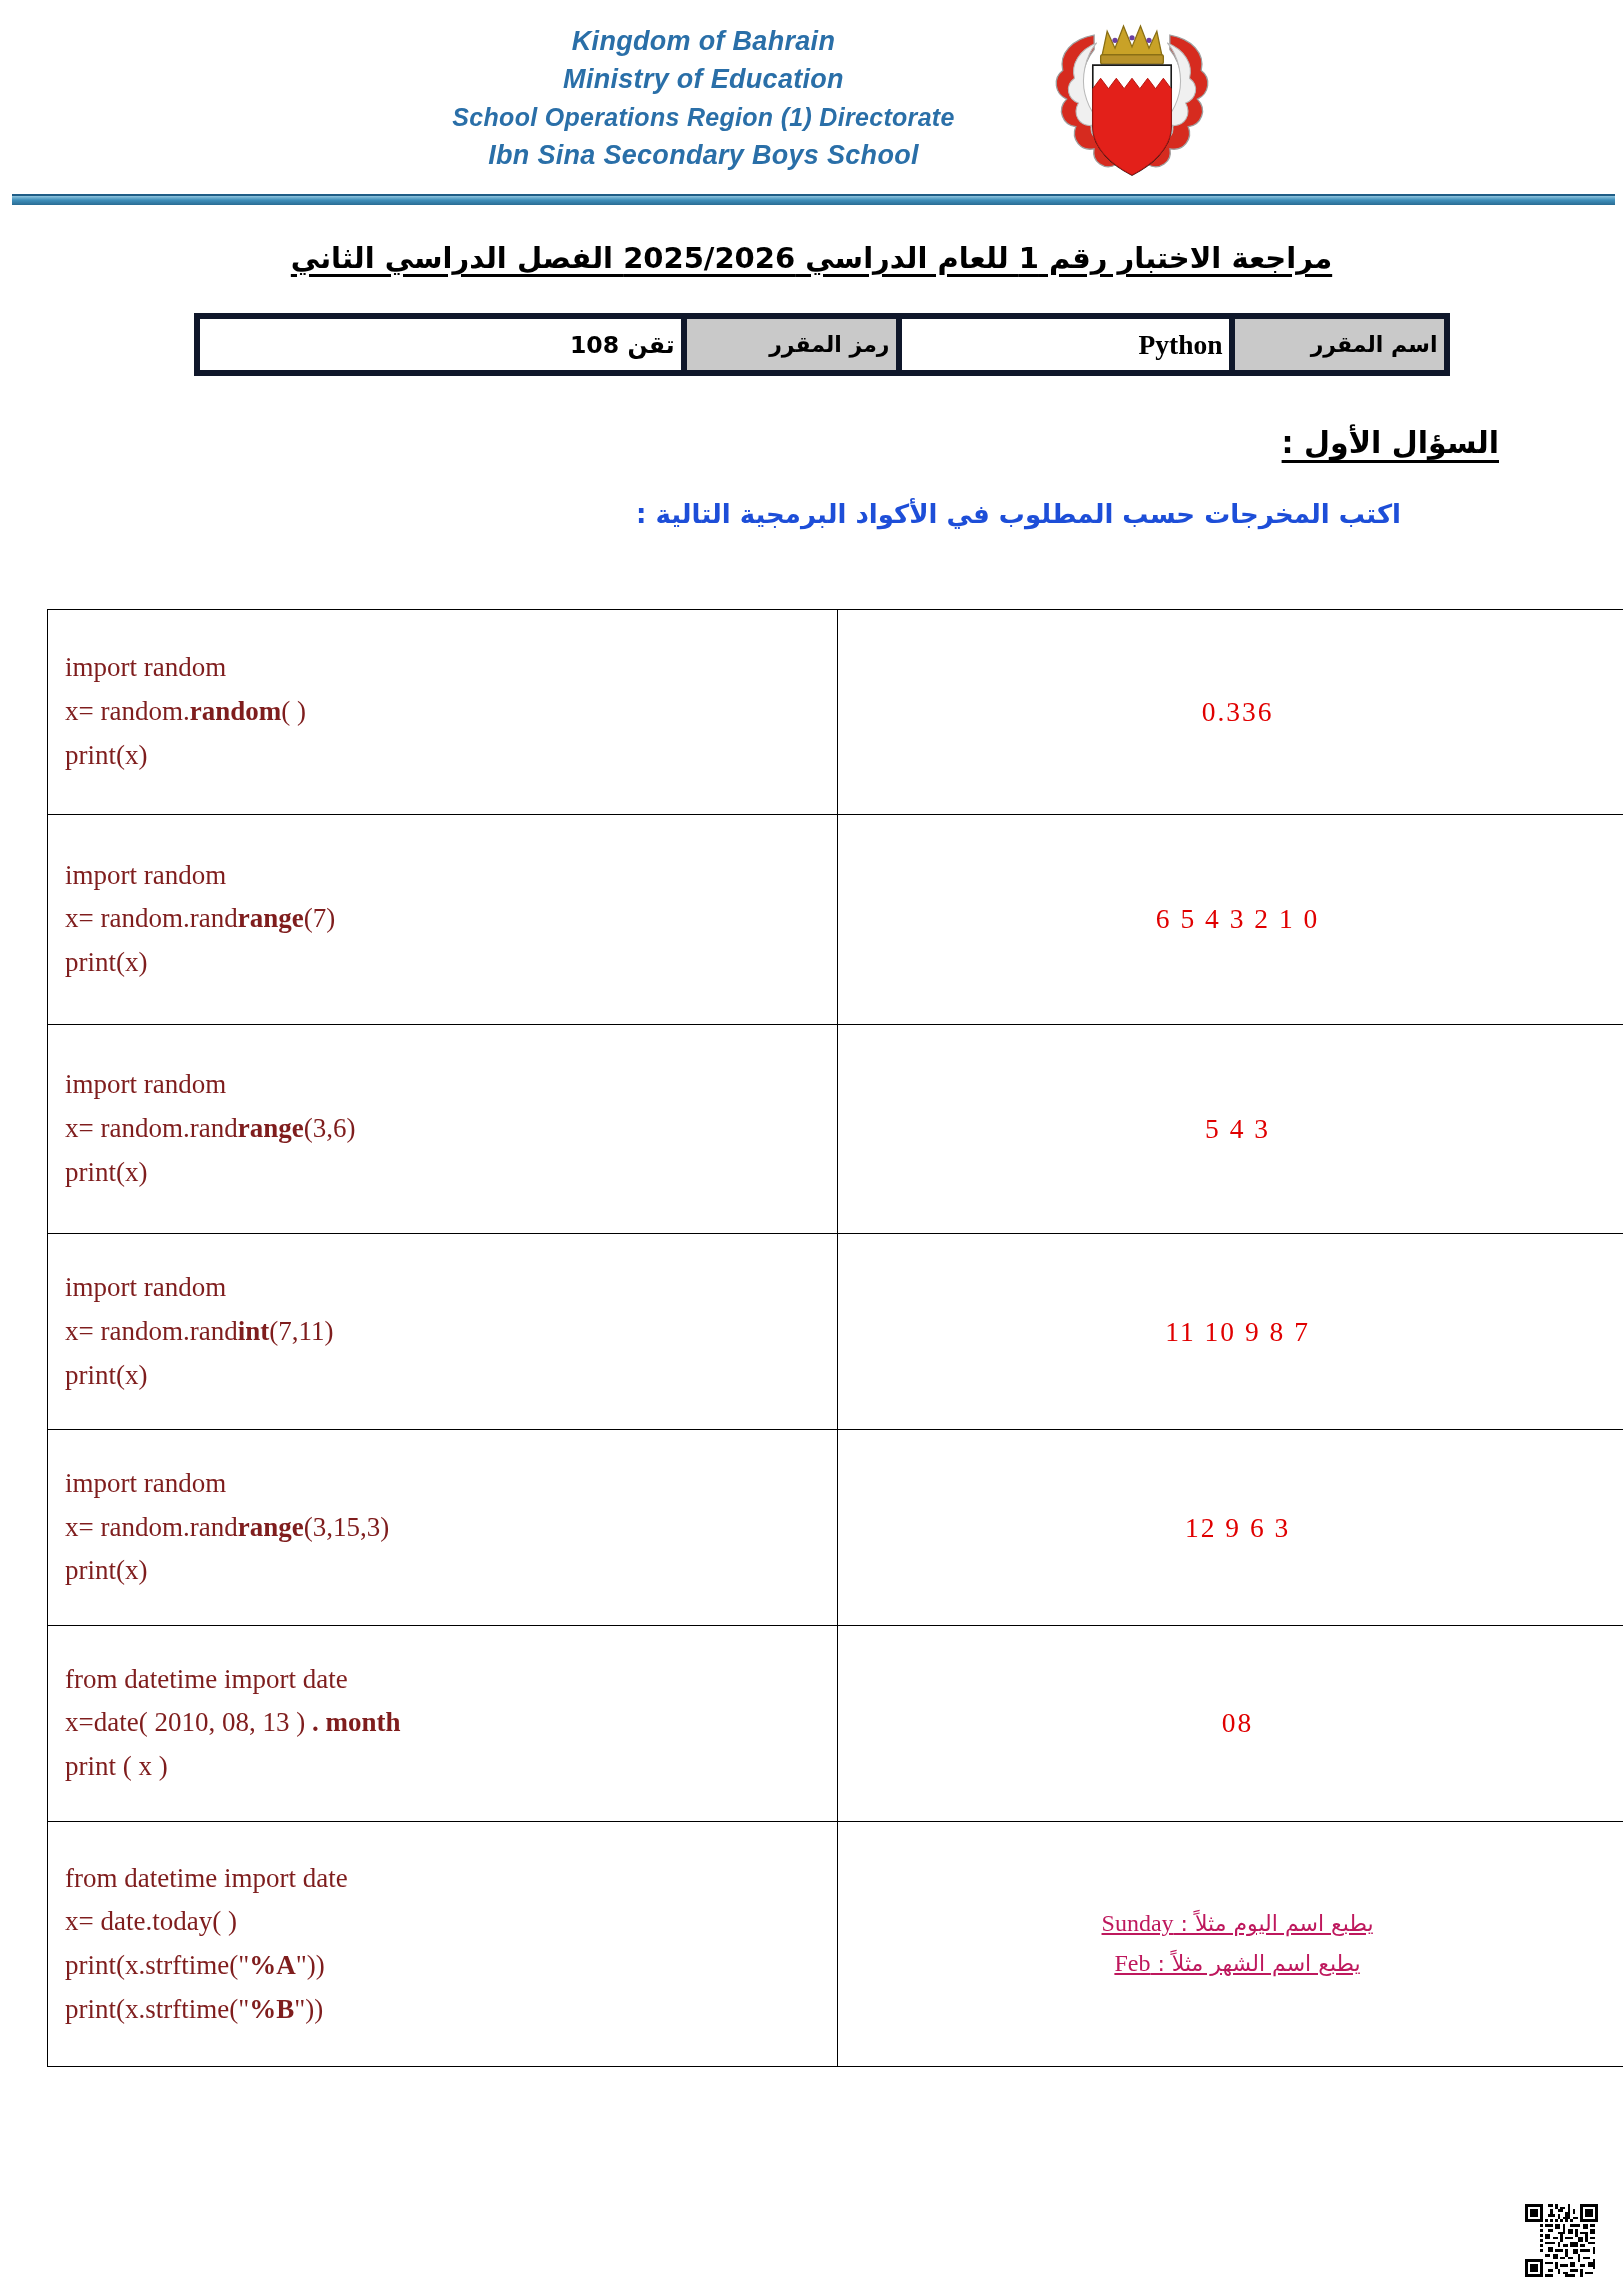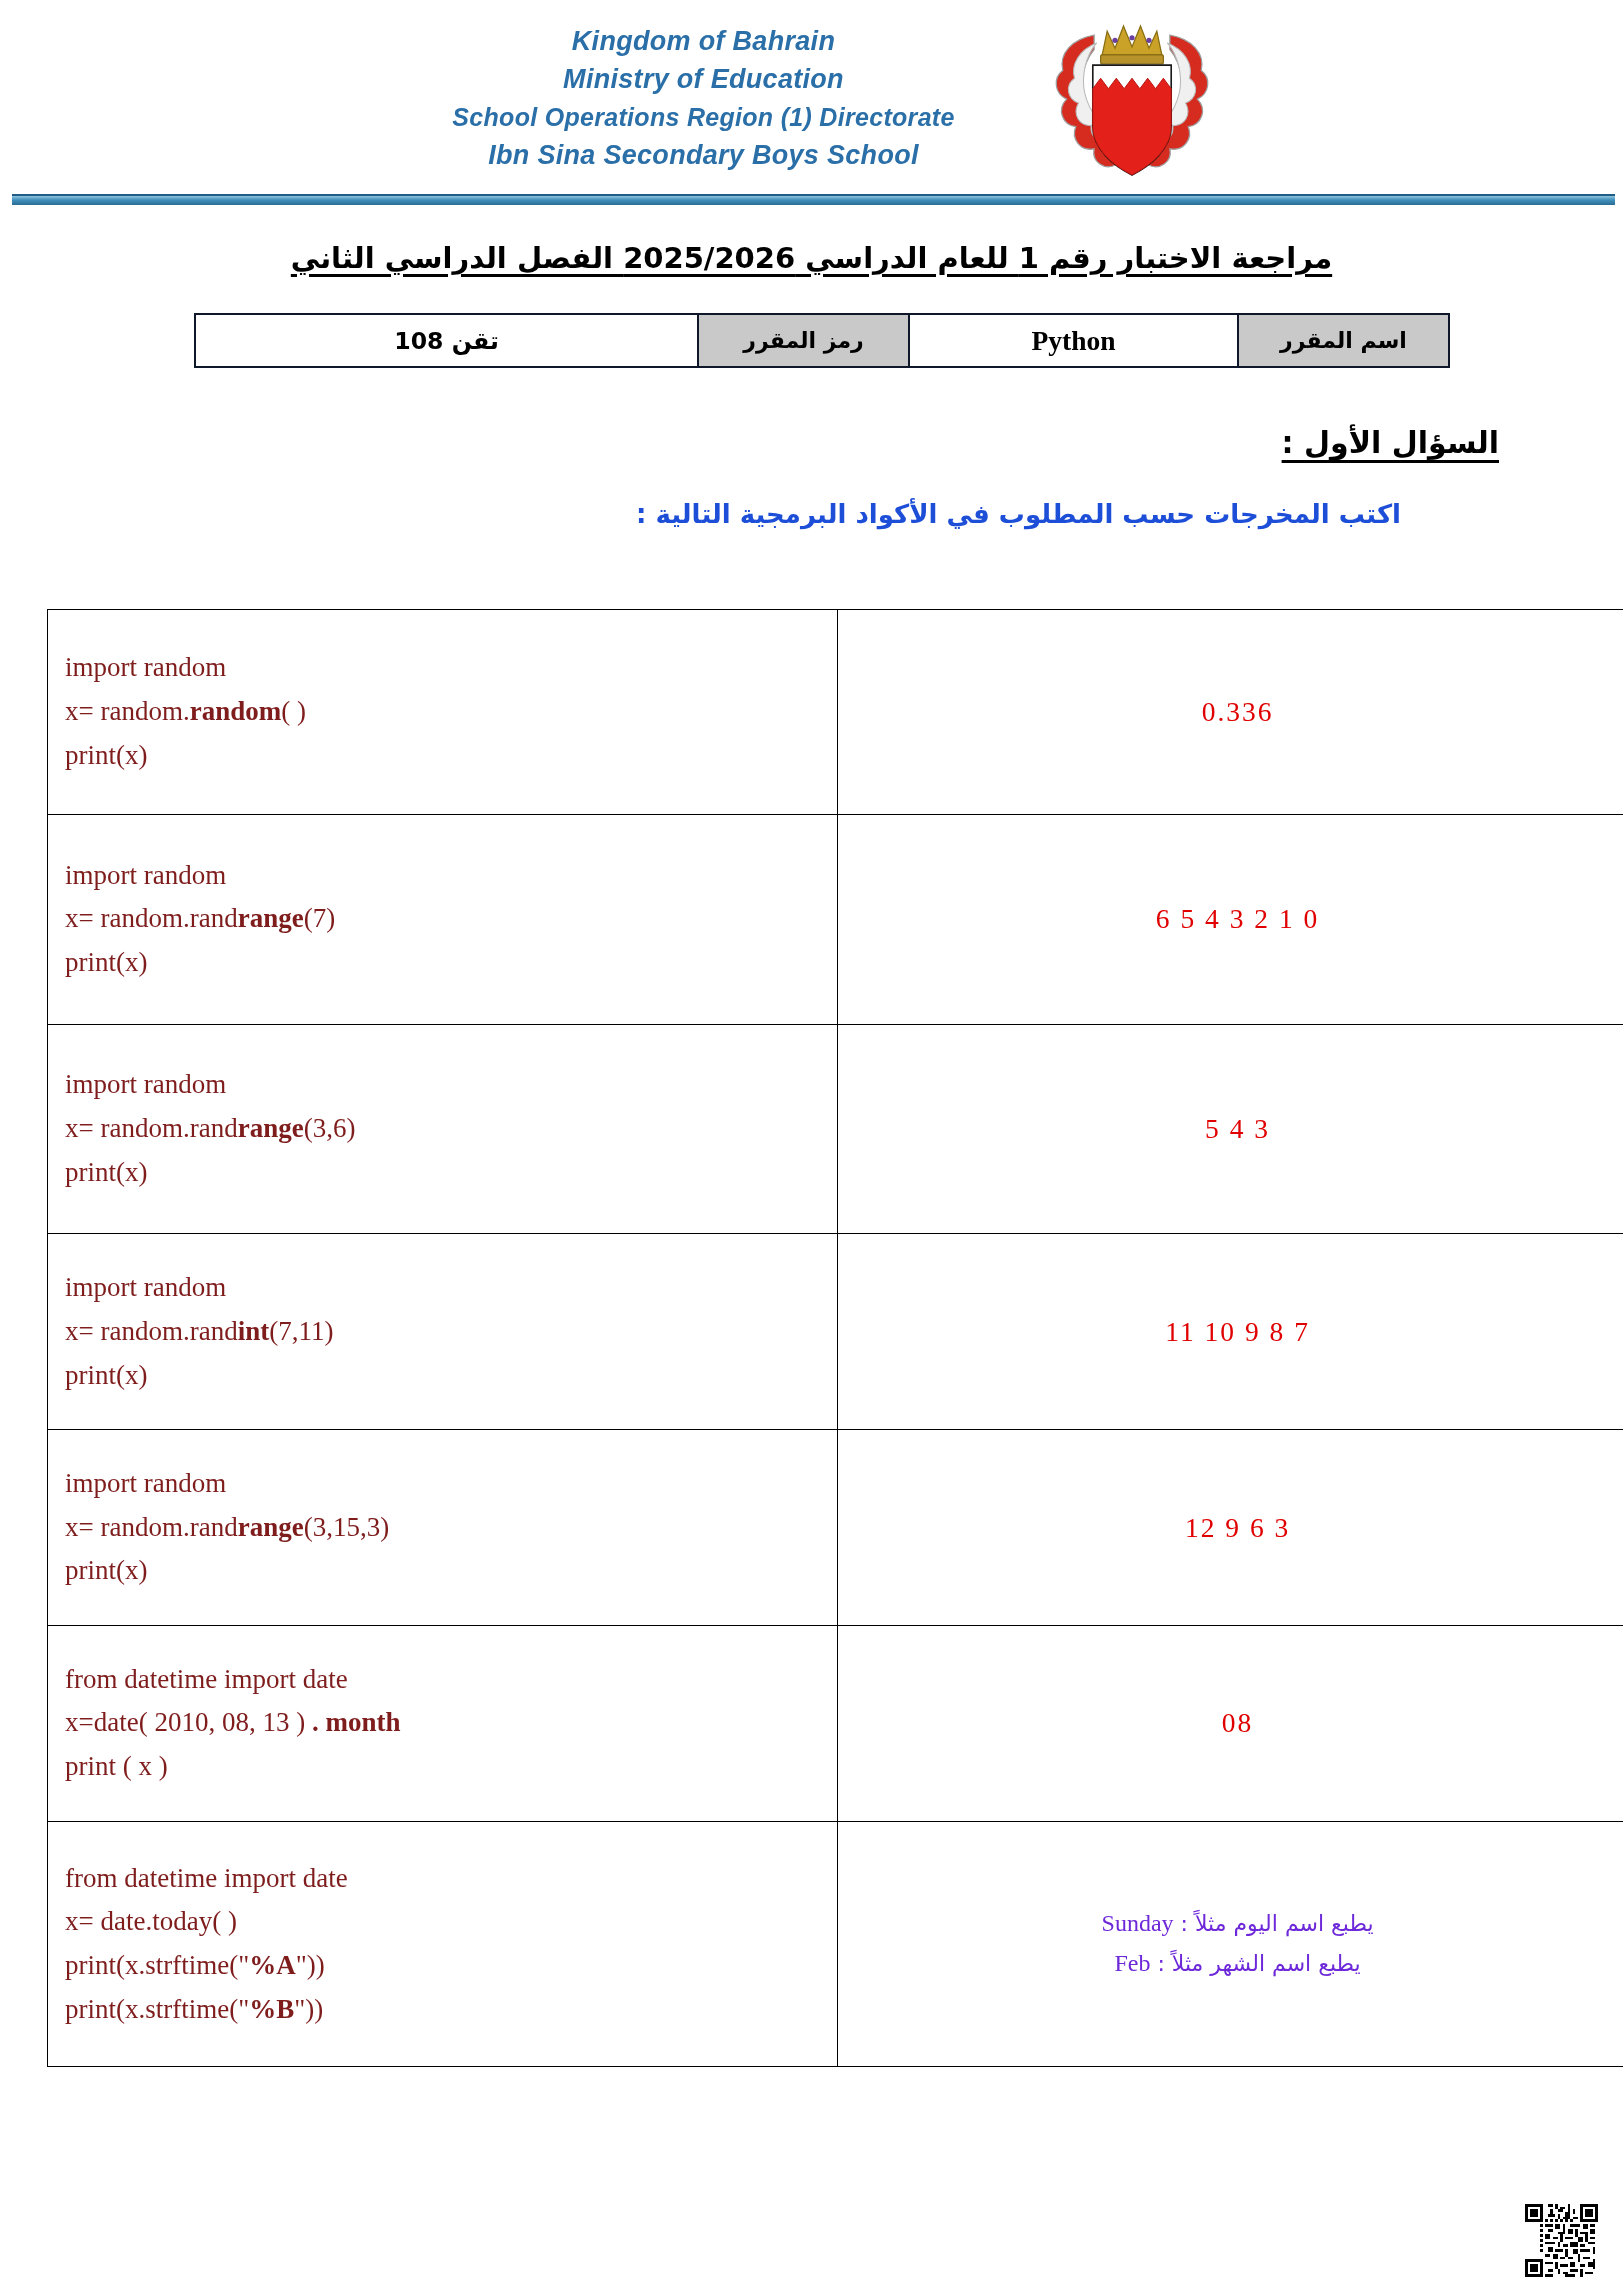--- a/index.html
+++ b/index.html
@@ -99,23 +99,23 @@
   .course-table {
     position: absolute;
     top: 313px;
     left: 194px;
     width: 1256px;
     border-collapse: collapse;
     direction: rtl;
     table-layout: fixed;
   }
   .course-table td {
-    border: 2px solid #0f172a;
+    border: 6px solid #0f172a;
     height: 51px;
-    text-align: center;
+    text-align: right;
     vertical-align: middle;
     font-size: 25px;
     padding: 0 6.5px;
   }
   td.ci-label {
     background: #c9c9c9;
     font-family: "DejaVu Sans", sans-serif;
     font-weight: bold;
     font-size: 22px;
     width: 196px;
@@ -197,22 +197,23 @@
   .code-line b { font-weight: bold; }
   .out-num {
     letter-spacing: 2px;
     font-size: 27.5px;
   }
   .out-ar {
     direction: rtl;
     font-family: "DejaVu Sans", sans-serif;
     font-size: 22px;
     line-height: 1.65;
-    color: #6d28d9;
+    color: #be185d;
     white-space: nowrap;
+    text-decoration: underline;
   }
   .out-ar .lat {
     font-family: "Liberation Serif", serif;
     font-size: 24px;
   }
 
   
   tr.r-tall td { height: 175px; }
   tr.r-mid  td { height: 180px; }
   tr.r-compact td { height: 166px; }

